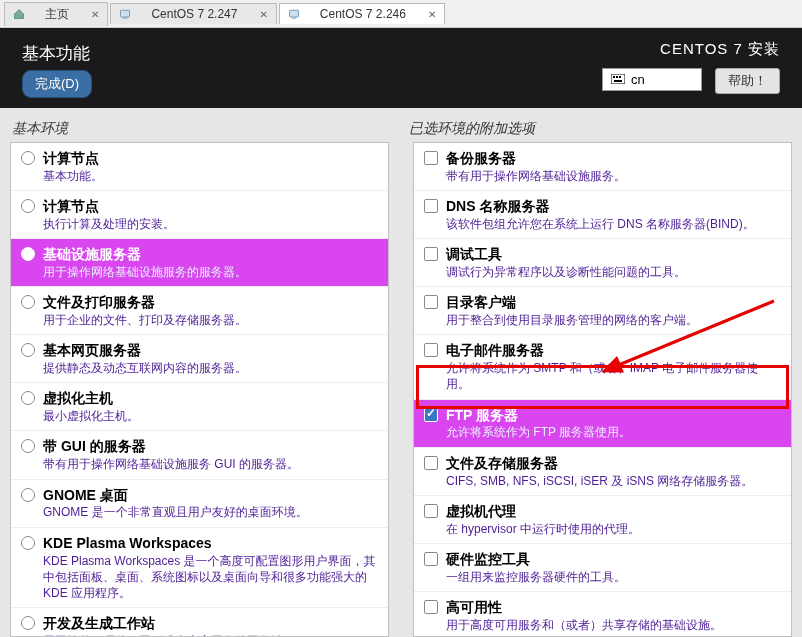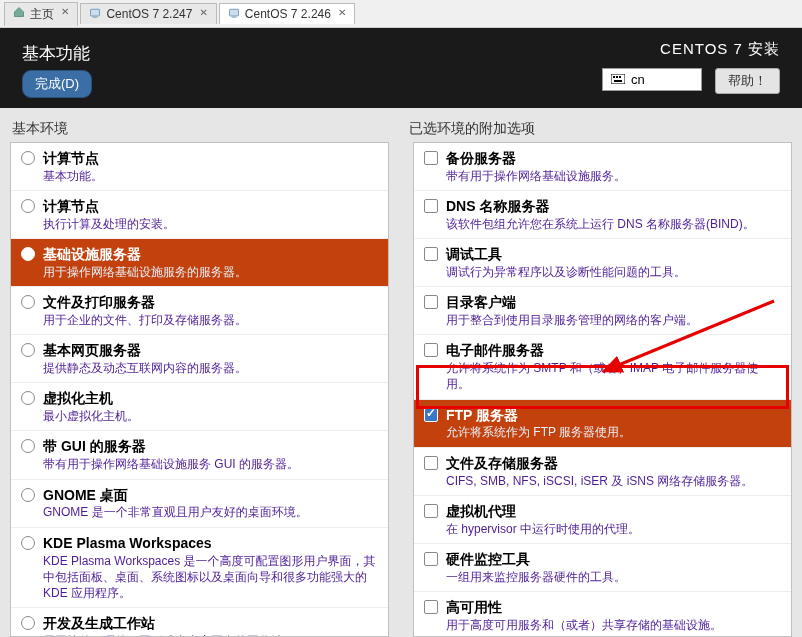--- a/index.html
+++ b/index.html
@@ -1,45 +1,45 @@
 <!DOCTYPE html>
 <html><head>
 <meta charset="utf-8">
 <style>
 * { box-sizing: border-box; margin: 0; padding: 0; font-family: "Microsoft YaHei", "PingFang SC", sans-serif; }
 body { background: #e6e6e6; width: 802px; height: 637px; overflow: hidden; }
 
 
 .tab-bar { height: 28px; background: #f0f0f0; border-bottom: 1px solid #ccc; display: flex; align-items: center; padding: 0 4px; }
-.tab { display: flex; align-items: flex-start; gap: 5px; background: #fff; border: 1px solid #bbb; border-bottom: none; padding: 3px 8px; margin-right: 2px; font-size: 12px; color: #333; cursor: pointer; }
+.tab { display: flex; align-items: center; gap: 20px; background: #fff; border: 1px solid #bbb; border-bottom: none; padding: 3px 8px; margin-right: 2px; font-size: 12px; color: #333; cursor: pointer; }
 .tab.inactive { background: #e8e8e8; }
 .tab .close { color: #666; font-size: 10px; margin-left: 2px; }
 .tab .ico { width: 12px; height: 12px; display: inline-block; }
 
 
 .header { background: #1a1a1a; height: 80px; position: relative; color: #fff; }
 .header-title { font-size: 17px; padding: 14px 0 0 22px; }
 .done-btn { position: absolute; left: 22px; top: 42px; background: #3a6ea5; border: 1px solid #2a5080; border-radius: 9px; color: #fff; padding: 4px 12px; font-size: 13px; cursor: pointer; }
 .brand { position: absolute; right: 22px; top: 12px; font-size: 15px; letter-spacing: 1px; }
 .lang-box { position: absolute; right: 100px; top: 40px; background: #fff; border: 1px solid #999; padding: 3px 8px; font-size: 13px; color: #000; display: flex; align-items: center; gap: 6px; width: 100px; }
 .kb-ico svg { width: 14px; height: 10px; }
 .help-btn { position: absolute; right: 22px; top: 40px; background: #e4e4e4; border: 1px solid #aaa; border-radius: 3px; padding: 3px 12px; font-size: 13px; color: #333; cursor: pointer; }
 
 
 .content { display: flex; padding: 12px 10px 0 10px; height: calc(637px - 28px - 80px); gap: 0; }
 .col { flex: 1; background: #fff; border: 1px solid #c0c0c0; display: flex; flex-direction: column; overflow: hidden; }
 .col.left { margin-right: 6px; }
 .col.right { margin-left: 6px; position: relative; }
 .col-wrap { display: flex; flex-direction: column; flex: 1; }
-.col-head { font-size: 14px; color: #333; margin: 0 0 4px 2px; }
+.col-head { font-size: 14px; color: #333; margin: 0 0 4px 2px; font-style: italic; }
 .list { flex: 1; overflow-y: auto; }
 
 .item { display: flex; align-items: flex-start; gap: 8px; padding: 6px 10px 6px 10px; border-top: 1px solid #eee; cursor: pointer; }
 .item:first-child { border-top: none; }
-.item.selected { background: #c2410c; color: #fff; }
+.item.selected { background: #d946ef; color: #fff; }
 .item .ctl { margin-top: 2px; flex-shrink: 0; }
 .item .txt { display: flex; flex-direction: column; font-size: 13px; line-height: 1.35; }
 .item .name { font-weight: bold; font-size: 14px; }
 .item .desc { font-size: 12px; color: #4c1d95; }
 .item.selected .desc { color: #e8f0fb; }
 
 .radio { width: 14px; height: 14px; border: 1.5px solid #888; border-radius: 50%; display: inline-block; background: #fff; position: relative; }
 .item.selected .radio { border-color: #fff; }
 .item.selected .radio::after { content: ""; position: absolute; left: 2px; top: 2px; width: 6px; height: 6px; border-radius: 50%; background: #fff; }
 

